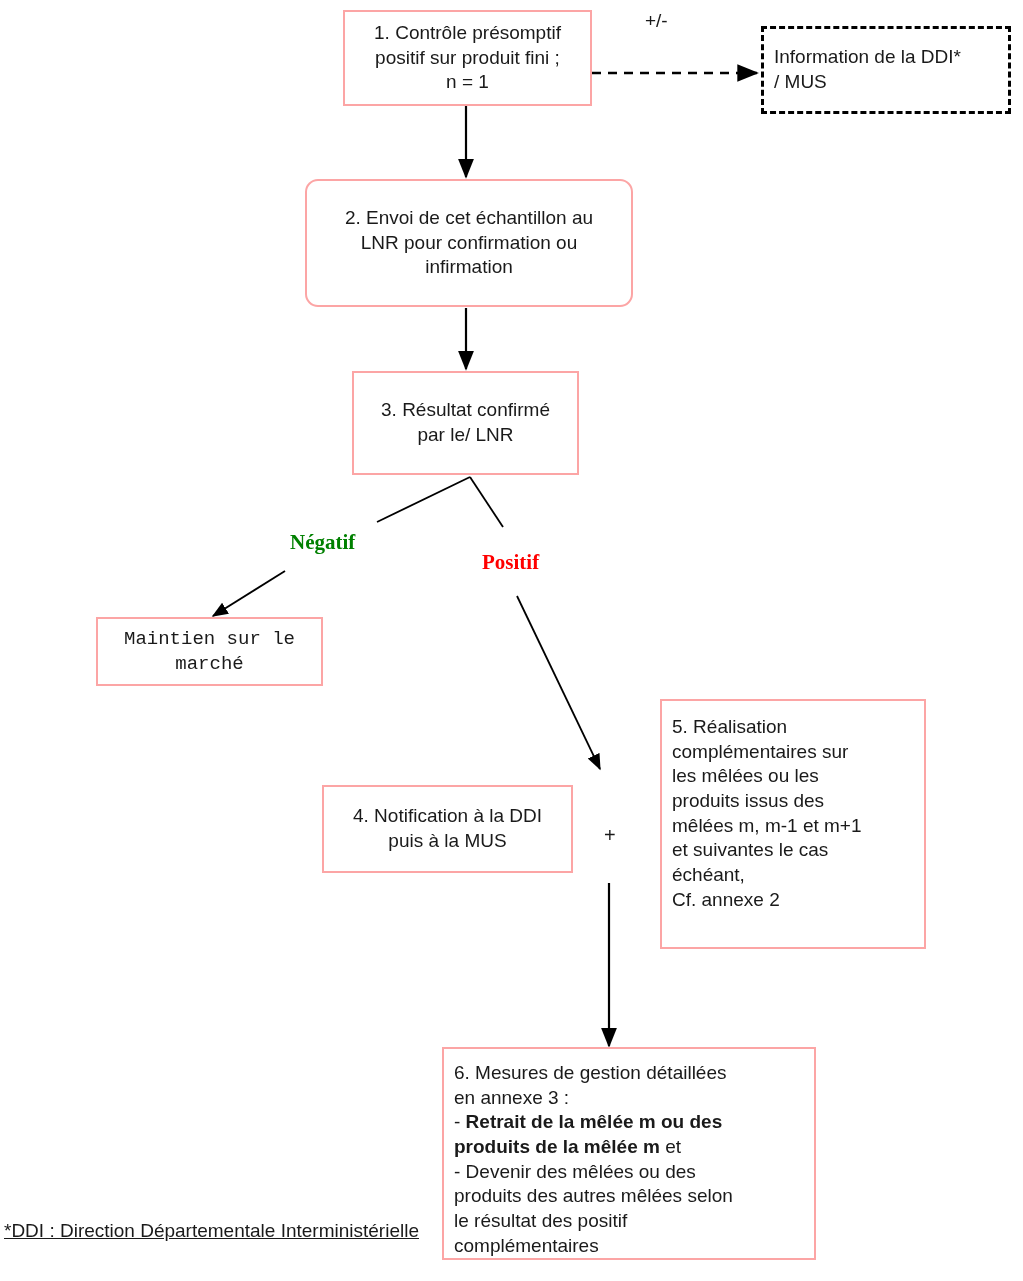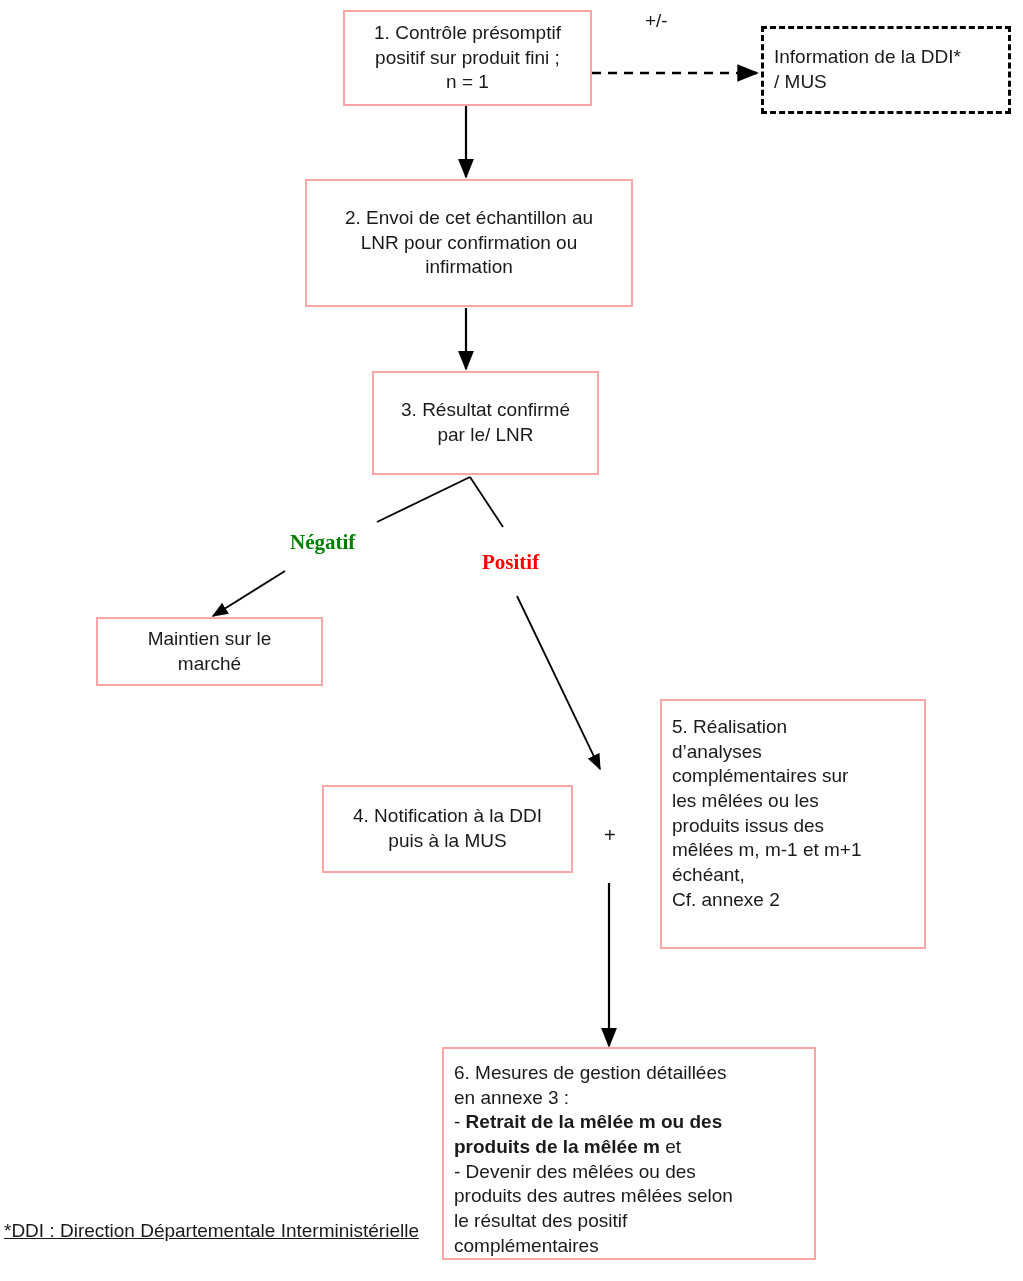--- a/index.html
+++ b/index.html
@@ -103,48 +103,48 @@
     <span class="txt">1. Contrôle présomptif</span>
     <span class="txt">positif sur produit fini ;</span>
     <span class="txt">n = 1</span>
   </div>
 
   <div class="box dashed left pad-l" style="left:761px; top:26px; width:250px; height:88px;">
     <span class="txt">Information de la DDI*</span>
     <span class="txt">/ MUS</span>
   </div>
 
-  <div class="box center" style="left:305px; top:179px; width:328px; height:128px;">
+  <div class="box center" style="left:305px; top:179px; width:328px; height:128px;border-radius:13px;">
     <span class="txt">2. Envoi de cet échantillon au</span>
     <span class="txt">LNR pour confirmation ou</span>
     <span class="txt">infirmation</span>
   </div>
 
-  <div class="box center" style="left:352px; top:371px; width:227px; height:104px;margin-left:20px;">
+  <div class="box center" style="left:352px; top:371px; width:227px; height:104px;">
     <span class="txt">3. Résultat confirmé</span>
     <span class="txt">par le/ LNR</span>
   </div>
 
-  <div class="box center" style="left:96px; top:617px; width:227px; height:69px;">
+  <div class="box center" style="left:96px; top:617px; width:227px; height:69px;font-family:Liberation Mono, monospace;">
     <span class="txt">Maintien sur le</span>
     <span class="txt">marché</span>
   </div>
 
   <div class="box center" style="left:322px; top:785px; width:251px; height:88px;">
     <span class="txt">4. Notification à la DDI</span>
     <span class="txt">puis à la MUS</span>
   </div>
 
   <div class="box left pad-l" style="left:660px; top:699px; width:266px; height:250px; justify-content:flex-start; padding-top:14px;">
     <span class="txt">5. Réalisation</span>
-    <span class="txt">d’analyses</span>
     <span class="txt">complémentaires sur</span>
     <span class="txt">les mêlées ou les</span>
     <span class="txt">produits issus des</span>
     <span class="txt">mêlées m, m-1 et m+1</span>
+    <span class="txt">et suivantes le cas</span>
     <span class="txt">échéant,</span>
     <span class="txt">Cf. annexe 2</span>
   </div>
 
   <div class="box left pad-l" style="left:442px; top:1047px; width:374px; height:213px; justify-content:flex-start; padding-top:12px;">
     <span class="txt">6. Mesures de gestion détaillées</span>
     <span class="txt">en annexe 3 :</span>
     <span class="txt"><span>- </span><span class="b">Retrait de la mêlée m ou des</span></span>
     <span class="txt"><span class="b">produits de la mêlée m</span><span> et</span></span>
     <span class="txt">- Devenir des mêlées ou des</span>

